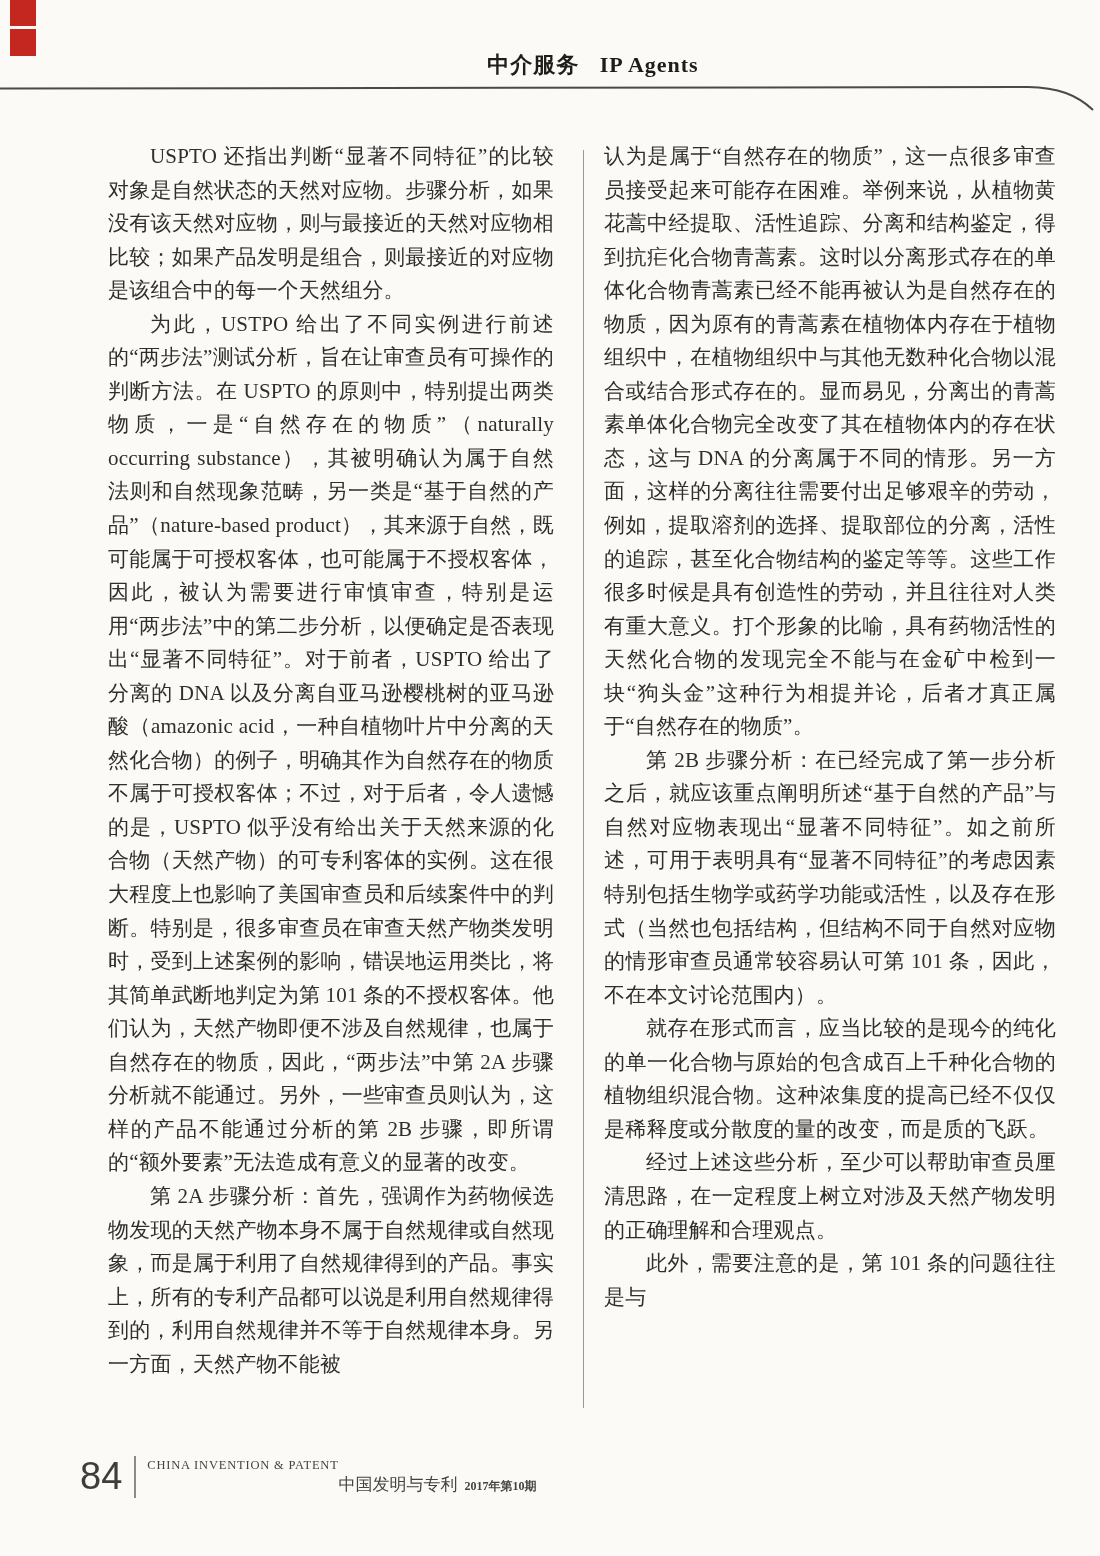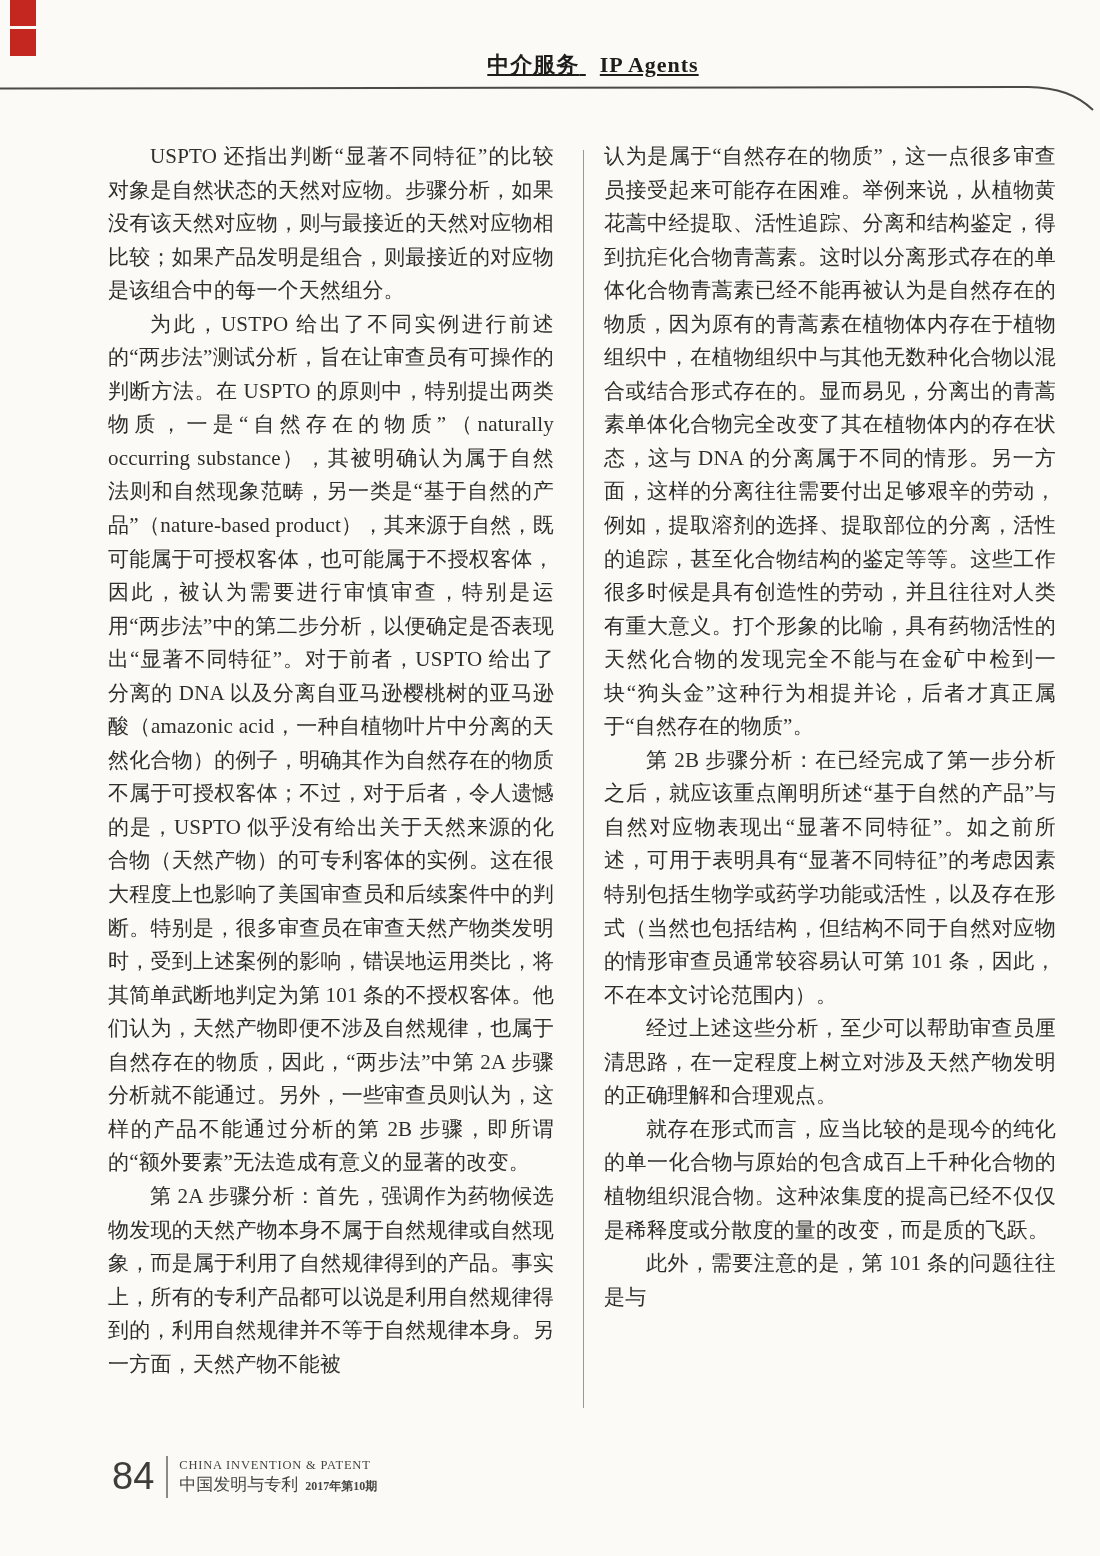--- a/index.html
+++ b/index.html
@@ -40,21 +40,20 @@
     left: 0;
     width: 1100px;
     box-sizing: border-box;
     padding-left: 86px;
     text-align: center;
     font-size: 22px;
     font-weight: bold;
     color: #1e1d1b;
     letter-spacing: 1px;
     white-space: nowrap;
-    text-decoration: underline;
   }
   .header-cn {
     font-family: "Liberation Sans", "DejaVu Sans", sans-serif;
     font-weight: bold;
   }
   .header-en {
     font-family: "Liberation Serif", "DejaVu Serif", serif;
     font-weight: bold;
     margin-left: 14px;
   }
@@ -85,50 +84,49 @@
     left: 583px;
     top: 150px;
     width: 1px;
     height: 1258px;
     background: #9b9894;
   }
 
   
   .footer {
     position: absolute;
-    left: 112px;
+    left: 80px;
     top: 1455px;
     display: flex;
     align-items: flex-start;
   }
   .page-num {
     font-family: "Liberation Sans", "DejaVu Sans", sans-serif;
     font-size: 38px;
     line-height: 42px;
     color: #3d3d3b;
   }
   .footer-bar {
     width: 2px;
     height: 42px;
     background: #8a8a86;
     margin: 1px 11px 0 12px;
   }
   .footer-text {
     display: flex;
-    flex-direction: column;
     padding-top: 3px;
     color: #45433f;
   }
   .journal-en {
     font-size: 12.5px;
     letter-spacing: 0.8px;
     line-height: 14px;
   }
   .journal-cn-row {
-    margin-top: 3px;
+    margin-top: 17px;
     font-size: 17px;
     line-height: 19px;
     white-space: nowrap;
   }
   .issue {
     font-size: 12px;
     font-weight: bold;
     margin-left: 7px;
   }
 </style>
@@ -152,22 +150,22 @@
 <div class="column-divider"></div>
 
 <div class="column col-left">
     <p class="para indent">USPTO 还指出判断“显著不同特征”的比较对象是自然状态的天然对应物。步骤分析，如果没有该天然对应物，则与最接近的天然对应物相比较；如果产品发明是组合，则最接近的对应物是该组合中的每一个天然组分。</p>
     <p class="para indent">为此，USTPO 给出了不同实例进行前述的“两步法”测试分析，旨在让审查员有可操作的判断方法。在 USPTO 的原则中，特别提出两类物质，一是“自然存在的物质”（naturally occurring substance），其被明确认为属于自然法则和自然现象范畴，另一类是“基于自然的产品”（nature-based product），其来源于自然，既可能属于可授权客体，也可能属于不授权客体，因此，被认为需要进行审慎审查，特别是运用“两步法”中的第二步分析，以便确定是否表现出“显著不同特征”。对于前者，USPTO 给出了分离的 DNA 以及分离自亚马逊樱桃树的亚马逊酸（amazonic acid，一种自植物叶片中分离的天然化合物）的例子，明确其作为自然存在的物质不属于可授权客体；不过，对于后者，令人遗憾的是，USPTO 似乎没有给出关于天然来源的化合物（天然产物）的可专利客体的实例。这在很大程度上也影响了美国审查员和后续案件中的判断。特别是，很多审查员在审查天然产物类发明时，受到上述案例的影响，错误地运用类比，将其简单武断地判定为第 101 条的不授权客体。他们认为，天然产物即便不涉及自然规律，也属于自然存在的物质，因此，“两步法”中第 2A 步骤分析就不能通过。另外，一些审查员则认为，这样的产品不能通过分析的第 2B 步骤，即所谓的“额外要素”无法造成有意义的显著的改变。</p>
     <p class="para indent">第 2A 步骤分析：首先，强调作为药物候选物发现的天然产物本身不属于自然规律或自然现象，而是属于利用了自然规律得到的产品。事实上，所有的专利产品都可以说是利用自然规律得到的，利用自然规律并不等于自然规律本身。另一方面，天然产物不能被</p>
   </div>
 <div class="column col-right">
     <p class="para">认为是属于“自然存在的物质”，这一点很多审查员接受起来可能存在困难。举例来说，从植物黄花蒿中经提取、活性追踪、分离和结构鉴定，得到抗疟化合物青蒿素。这时以分离形式存在的单体化合物青蒿素已经不能再被认为是自然存在的物质，因为原有的青蒿素在植物体内存在于植物组织中，在植物组织中与其他无数种化合物以混合或结合形式存在的。显而易见，分离出的青蒿素单体化合物完全改变了其在植物体内的存在状态，这与 DNA 的分离属于不同的情形。另一方面，这样的分离往往需要付出足够艰辛的劳动，例如，提取溶剂的选择、提取部位的分离，活性的追踪，甚至化合物结构的鉴定等等。这些工作很多时候是具有创造性的劳动，并且往往对人类有重大意义。打个形象的比喻，具有药物活性的天然化合物的发现完全不能与在金矿中检到一块“狗头金”这种行为相提并论，后者才真正属于“自然存在的物质”。</p>
     <p class="para indent">第 2B 步骤分析：在已经完成了第一步分析之后，就应该重点阐明所述“基于自然的产品”与自然对应物表现出“显著不同特征”。如之前所述，可用于表明具有“显著不同特征”的考虑因素特别包括生物学或药学功能或活性，以及存在形式（当然也包括结构，但结构不同于自然对应物的情形审查员通常较容易认可第 101 条，因此，不在本文讨论范围内）。</p>
+    <p class="para indent">就存在形式而言，应当比较的是现今的纯化的单一化合物与原始的包含成百上千种化合物的植物组织混合物。这种浓集度的提高已经不仅仅是稀释度或分散度的量的改变，而是质的飞跃。</p>
     <p class="para indent">经过上述这些分析，至少可以帮助审查员厘清思路，在一定程度上树立对涉及天然产物发明的正确理解和合理观点。</p>
-    <p class="para indent">就存在形式而言，应当比较的是现今的纯化的单一化合物与原始的包含成百上千种化合物的植物组织混合物。这种浓集度的提高已经不仅仅是稀释度或分散度的量的改变，而是质的飞跃。</p>
     <p class="para indent">此外，需要注意的是，第 101 条的问题往往是与</p>
   </div>
 
 <div class="footer">
   <div class="page-num">84</div>
   <div class="footer-bar"></div>
   <div class="footer-text">
     <span class="journal-en">CHINA INVENTION &amp; PATENT</span>
     <span class="journal-cn-row">
       <span>中国发明与专利</span><span class="issue">2017年第10期</span>

